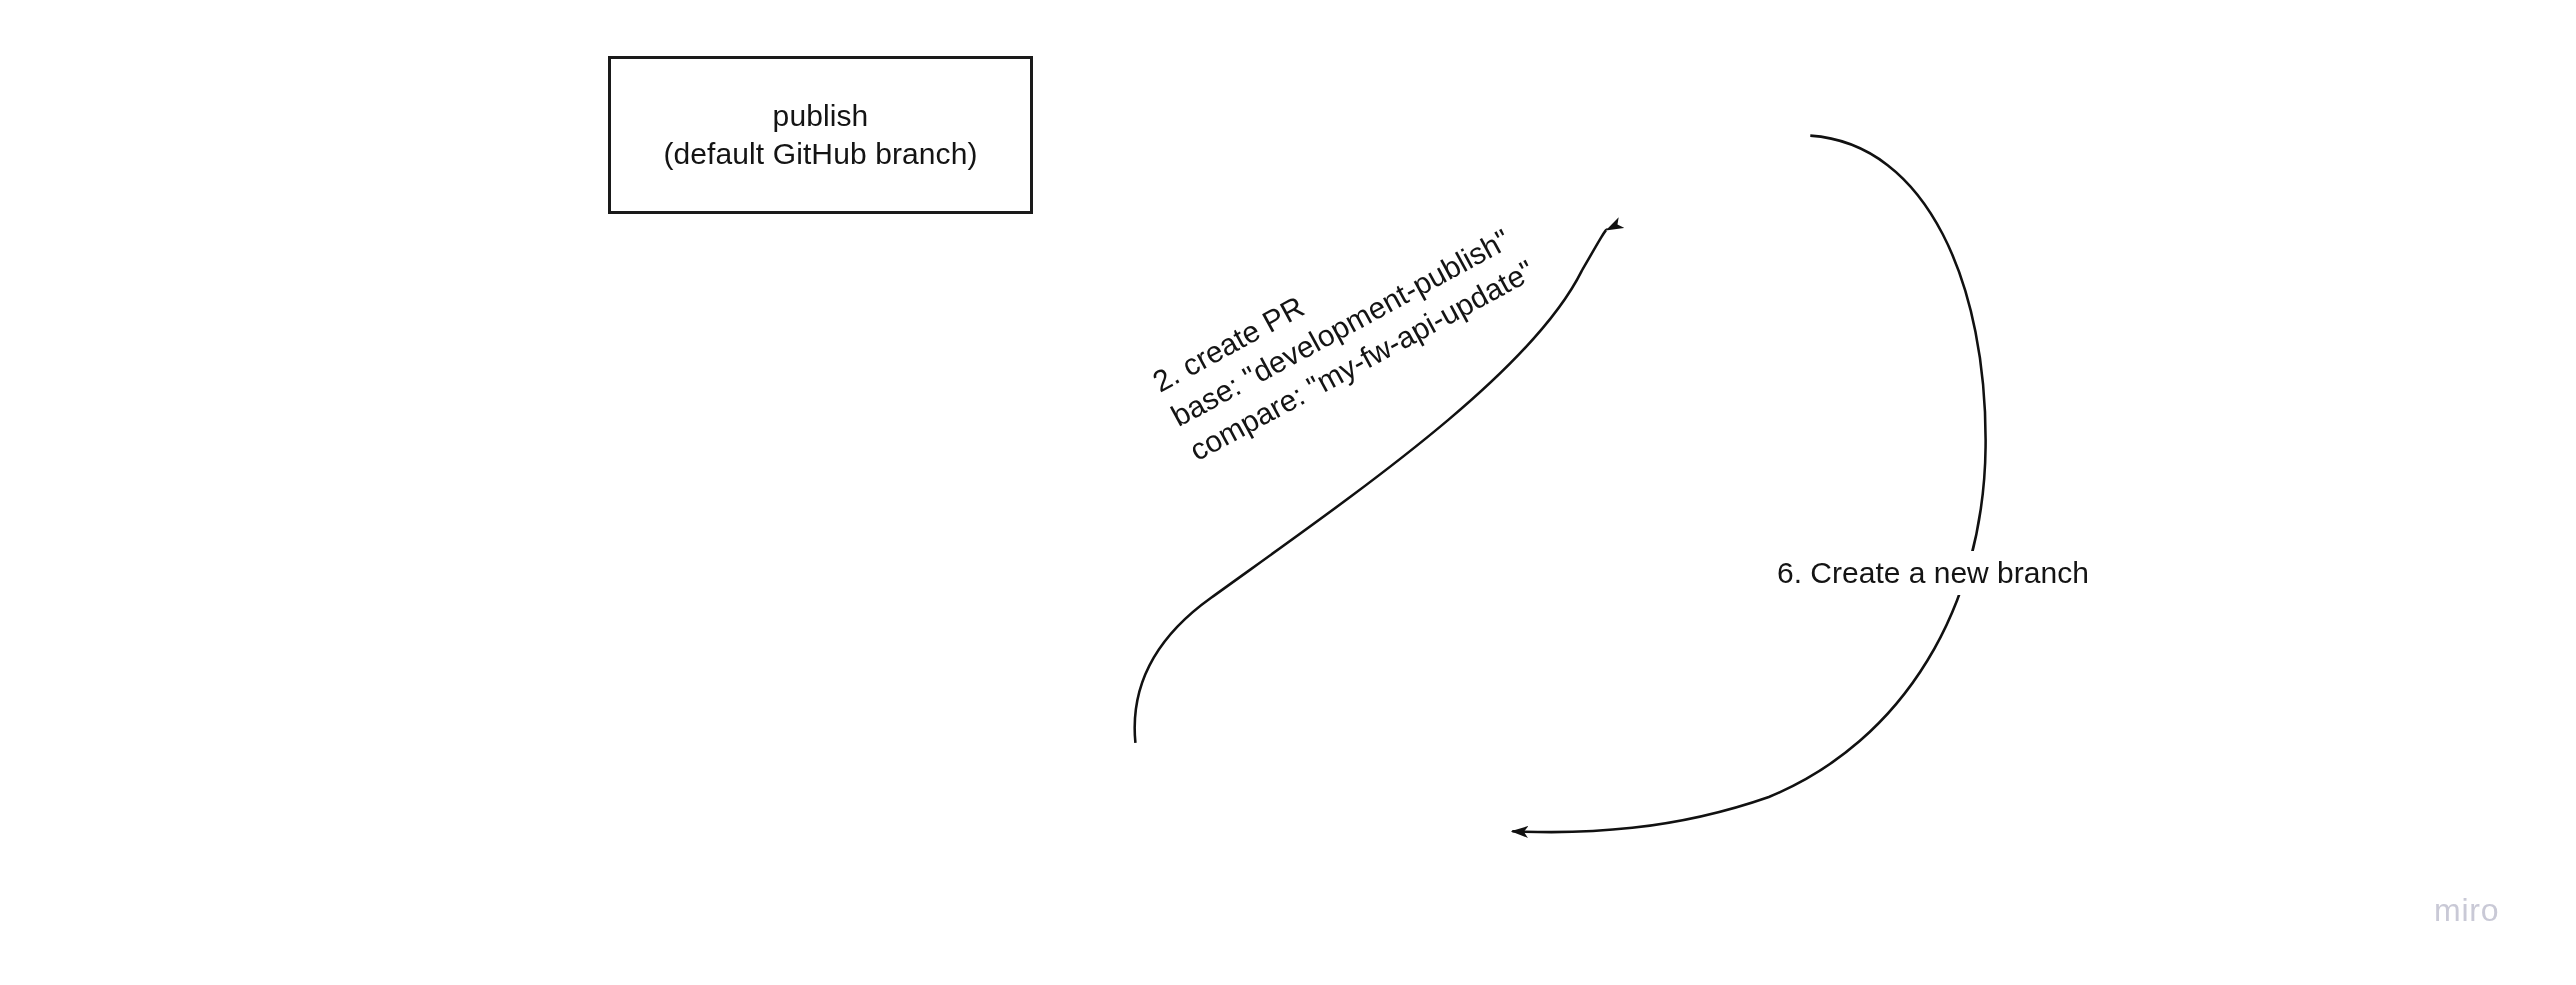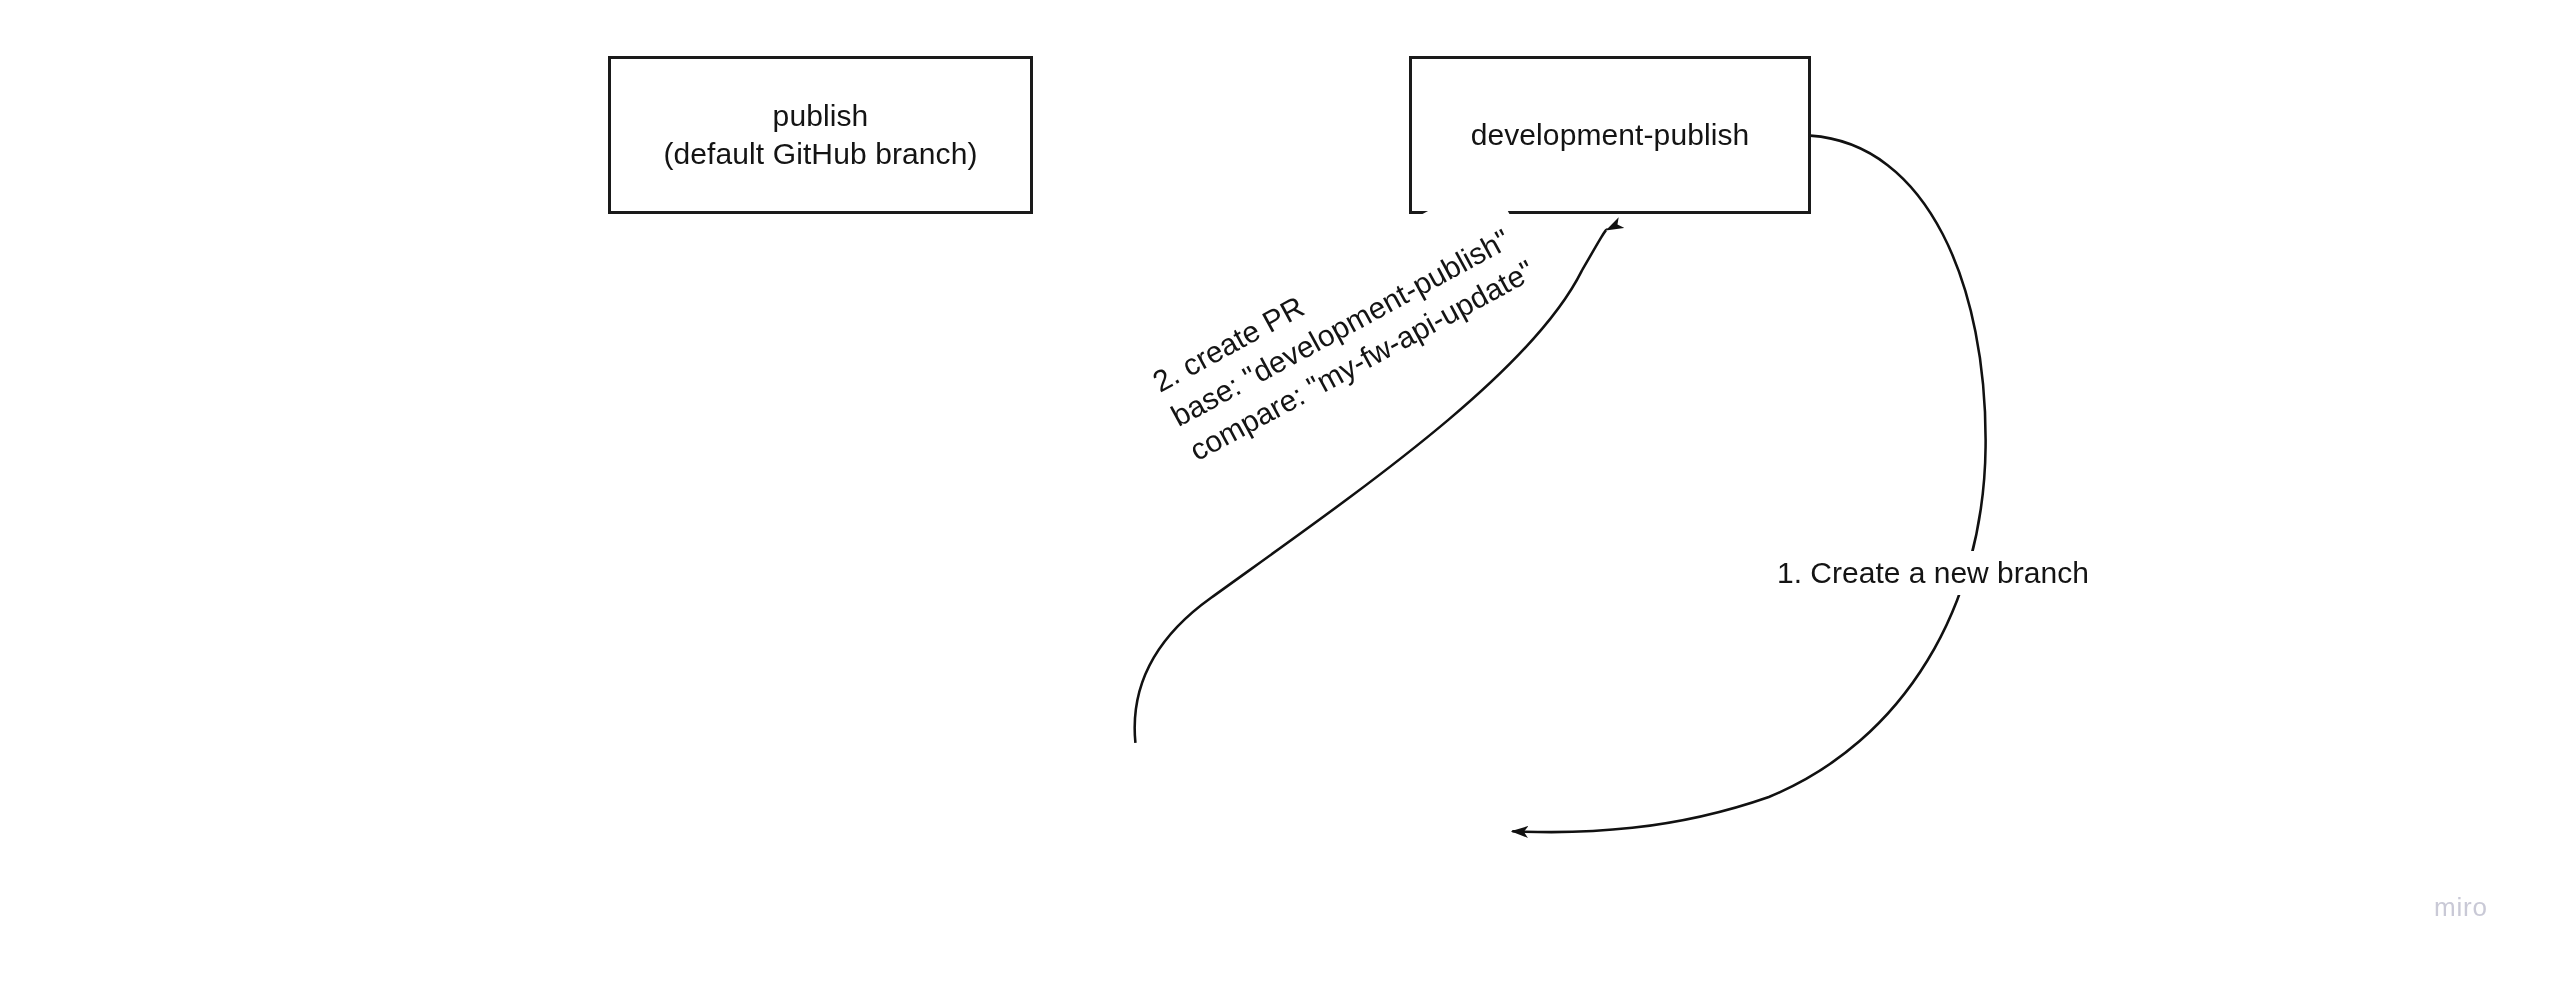--- a/index.html
+++ b/index.html
@@ -78,21 +78,21 @@
     top: 368px;
     transform: rotate(-28.5deg);
     transform-origin: 0 0;
     padding: 1.6px 6.4px;
     text-align: left;
   }
   #watermark {
     position: absolute;
     left: 2434px;
     top: 892px;
-    font-size: 26px;
+    font-size: 32px;
     letter-spacing: 0.8px;
     color: #c9c9d6;
     user-select: none;
   }
 </style>
 </head>
 <body>
 
 <div id="canvas">
 
@@ -113,24 +113,23 @@
 
     <path d="M 1425 932
              C 1418 860, 1450 800, 1520 750
              C 1700 620, 1920 470, 1985 340
              C 2008 300, 2016 286, 2017 288" fill="none" stroke="#111111" stroke-width="3.2" marker-end="url(#arrow-up)"></path>
   </svg>
 
   <div class="node" id="node-publish">publish
 (default GitHub branch)</div>
 
-  <div class="node" id="node-development-publish">development-publish</div>
 
 
-  <div class="edge-label" id="label-create-branch">1. Create a new branch</div>
+  <div class="edge-label" id="label-create-branch">6. Create a new branch</div>
 
   <div class="edge-label" id="label-create-pr">2. create PR
 base: "development-publish"
 compare: "my-fw-api-update"</div>
 
   <div id="watermark">miro</div>
 
 </div>
 
 

